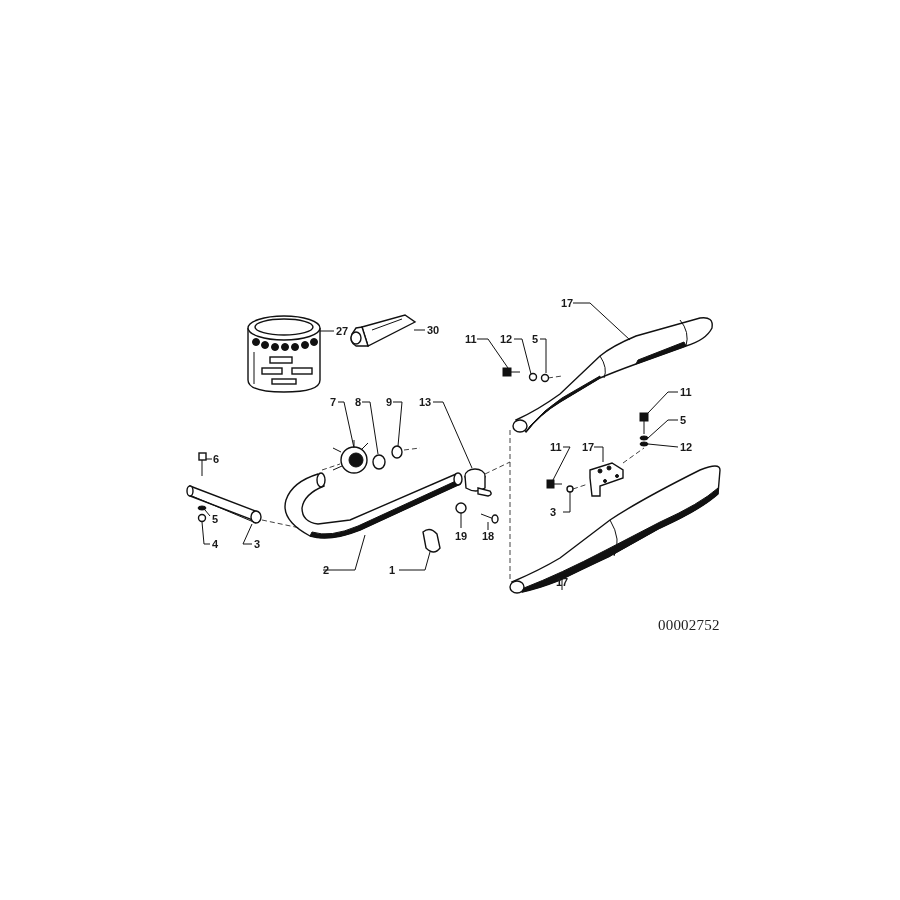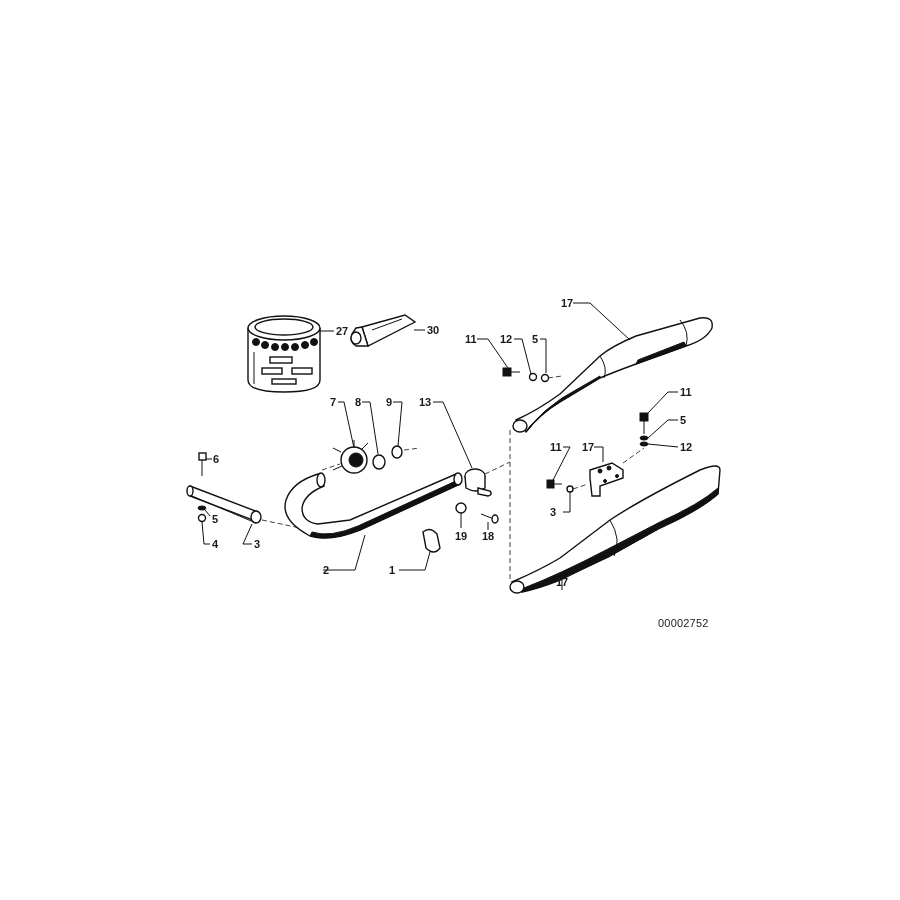--- a/index.html
+++ b/index.html
@@ -1,19 +1,19 @@
 <!DOCTYPE html>
 <html><head>
 <meta charset="utf-8">
 <style>
   html, body { margin: 0; padding: 0; background: #ffffff; }
   body { width: 900px; height: 900px; position: relative; overflow: hidden; font-family: "Liberation Sans", sans-serif; }
   #diagram { position: absolute; left: 0; top: 0; width: 900px; height: 900px; }
   .lbl { position: absolute; font-family: "Liberation Sans", sans-serif; font-weight: bold; font-size: 11px; color: #1a1a1a; line-height: 12px; }
-  .ref { position: absolute; font-family: Liberation Sans, sans-serif; font-size: 11px; color: #222; letter-spacing: 0.2px; }
+  .ref { position: absolute; font-family: Liberation Serif, serif; font-size: 15px; color: #222; letter-spacing: 0.2px; }
   svg .part { fill: #ffffff; stroke: #111; stroke-width: 1.4; }
   svg .dark { fill: #111; stroke: #111; stroke-width: 1; }
   svg .lead { fill: none; stroke: #111; stroke-width: 1; }
   svg .dash { fill: none; stroke: #111; stroke-width: 0.8; stroke-dasharray: 5 3; }
 </style>
 </head>
 <body>
 
 <svg id="diagram" viewBox="0 0 900 900" xmlns="http://www.w3.org/2000/svg">
 

